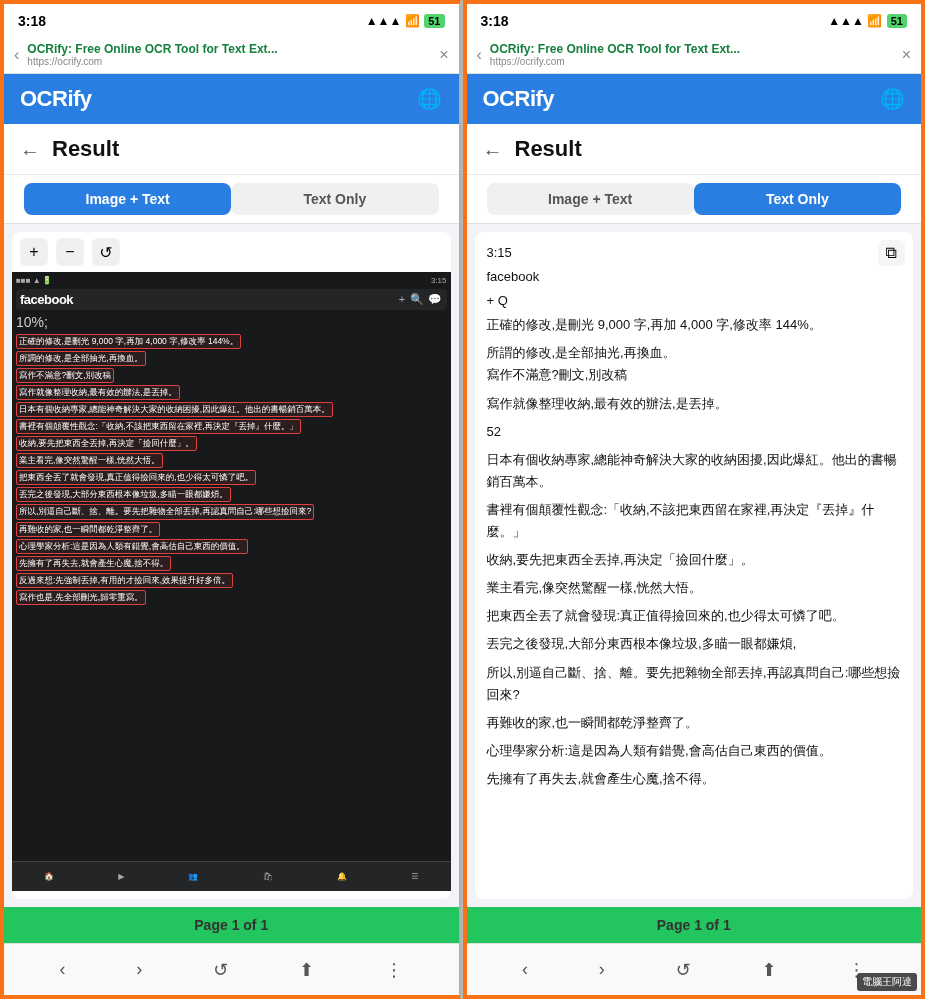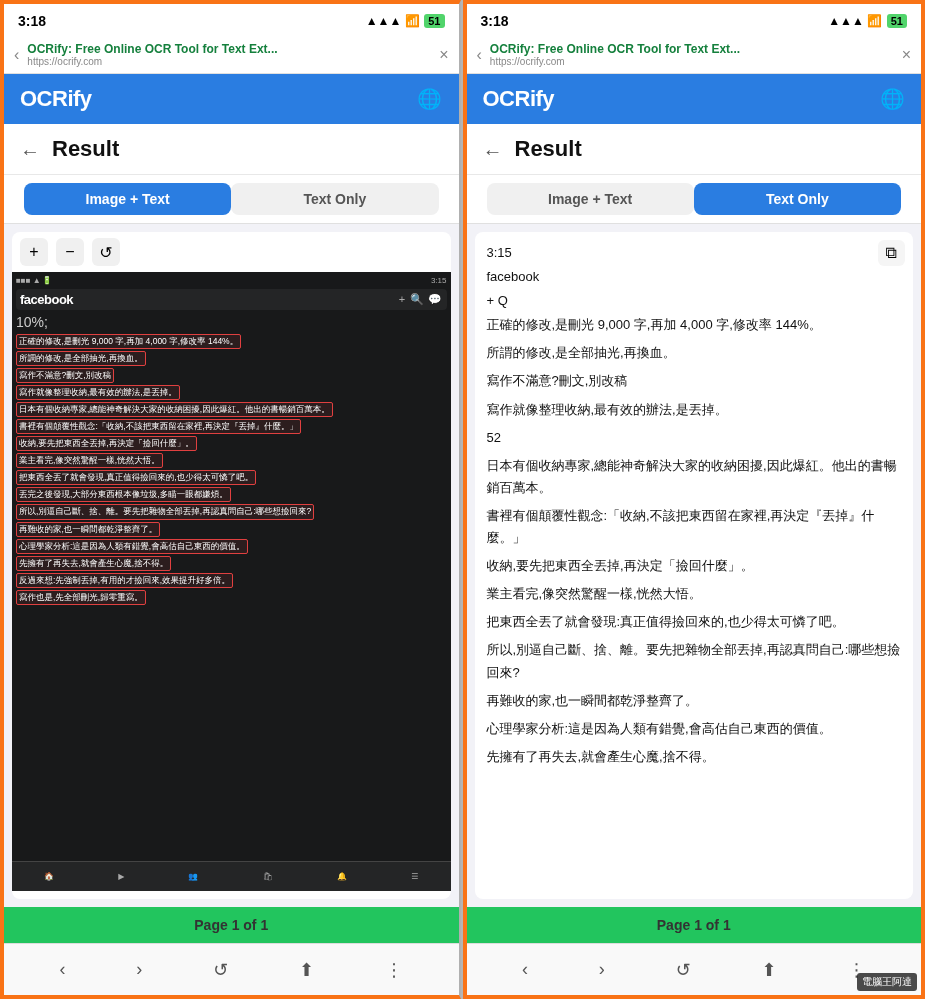--- a/index.html
+++ b/index.html
@@ -509,29 +509,30 @@
       </div>
 
       <div class="content-area">
         <div class="text-view" style="position:relative;">
           <button class="copy-btn">⧉</button>
           <div id="ocr-text-container">
               <p style="margin-bottom: 2px;">3:15</p>
               <p style="margin-bottom: 2px;">facebook</p>
               <p style="margin-bottom: 2px;">+ Q</p>
               <p style="margin-bottom: 6px;">正確的修改,是刪光 9,000 字,再加 4,000 字,修改率 144%。</p>
-              <p style="margin-bottom: 6px;">所謂的修改,是全部抽光,再換血。</p>
+              <p style="">所謂的修改,是全部抽光,再換血。</p>
               <p style="margin-bottom: 6px;">寫作不滿意?刪文,別改稿</p>
               <p style="margin-bottom: 6px;">寫作就像整理收納,最有效的辦法,是丟掉。</p>
               <p style="margin-bottom: 6px;">52</p>
               <p style="margin-bottom: 6px;">日本有個收納專家,總能神奇解決大家的收納困擾,因此爆紅。他出的書暢銷百萬本。</p>
               <p style="margin-bottom: 6px;">書裡有個顛覆性觀念:「收納,不該把東西留在家裡,再決定『丟掉』什麼。」</p>
               <p style="margin-bottom: 6px;">收納,要先把東西全丟掉,再決定「撿回什麼」。</p>
               <p style="margin-bottom: 6px;">業主看完,像突然驚醒一樣,恍然大悟。</p>
               <p style="margin-bottom: 6px;">把東西全丟了就會發現:真正值得撿回來的,也少得太可憐了吧。</p>
+              <p style="margin-bottom: 6px;">丟完之後發現,大部分東西根本像垃圾,多瞄一眼都嫌煩,</p>
               <p style="margin-bottom: 6px;">所以,別逼自己斷、捨、離。要先把雜物全部丟掉,再認真問自己:哪些想撿回來?</p>
               <p style="margin-bottom: 6px;">再難收的家,也一瞬間都乾淨整齊了。</p>
               <p style="margin-bottom: 6px;">心理學家分析:這是因為人類有錯覺,會高估自己東西的價值。</p>
               <p style="margin-bottom: 6px;">先擁有了再失去,就會產生心魔,捨不得。</p>
             </div>
         </div>
       </div>
 
       <div class="page-indicator">Page 1 of 1</div>
     </div>

